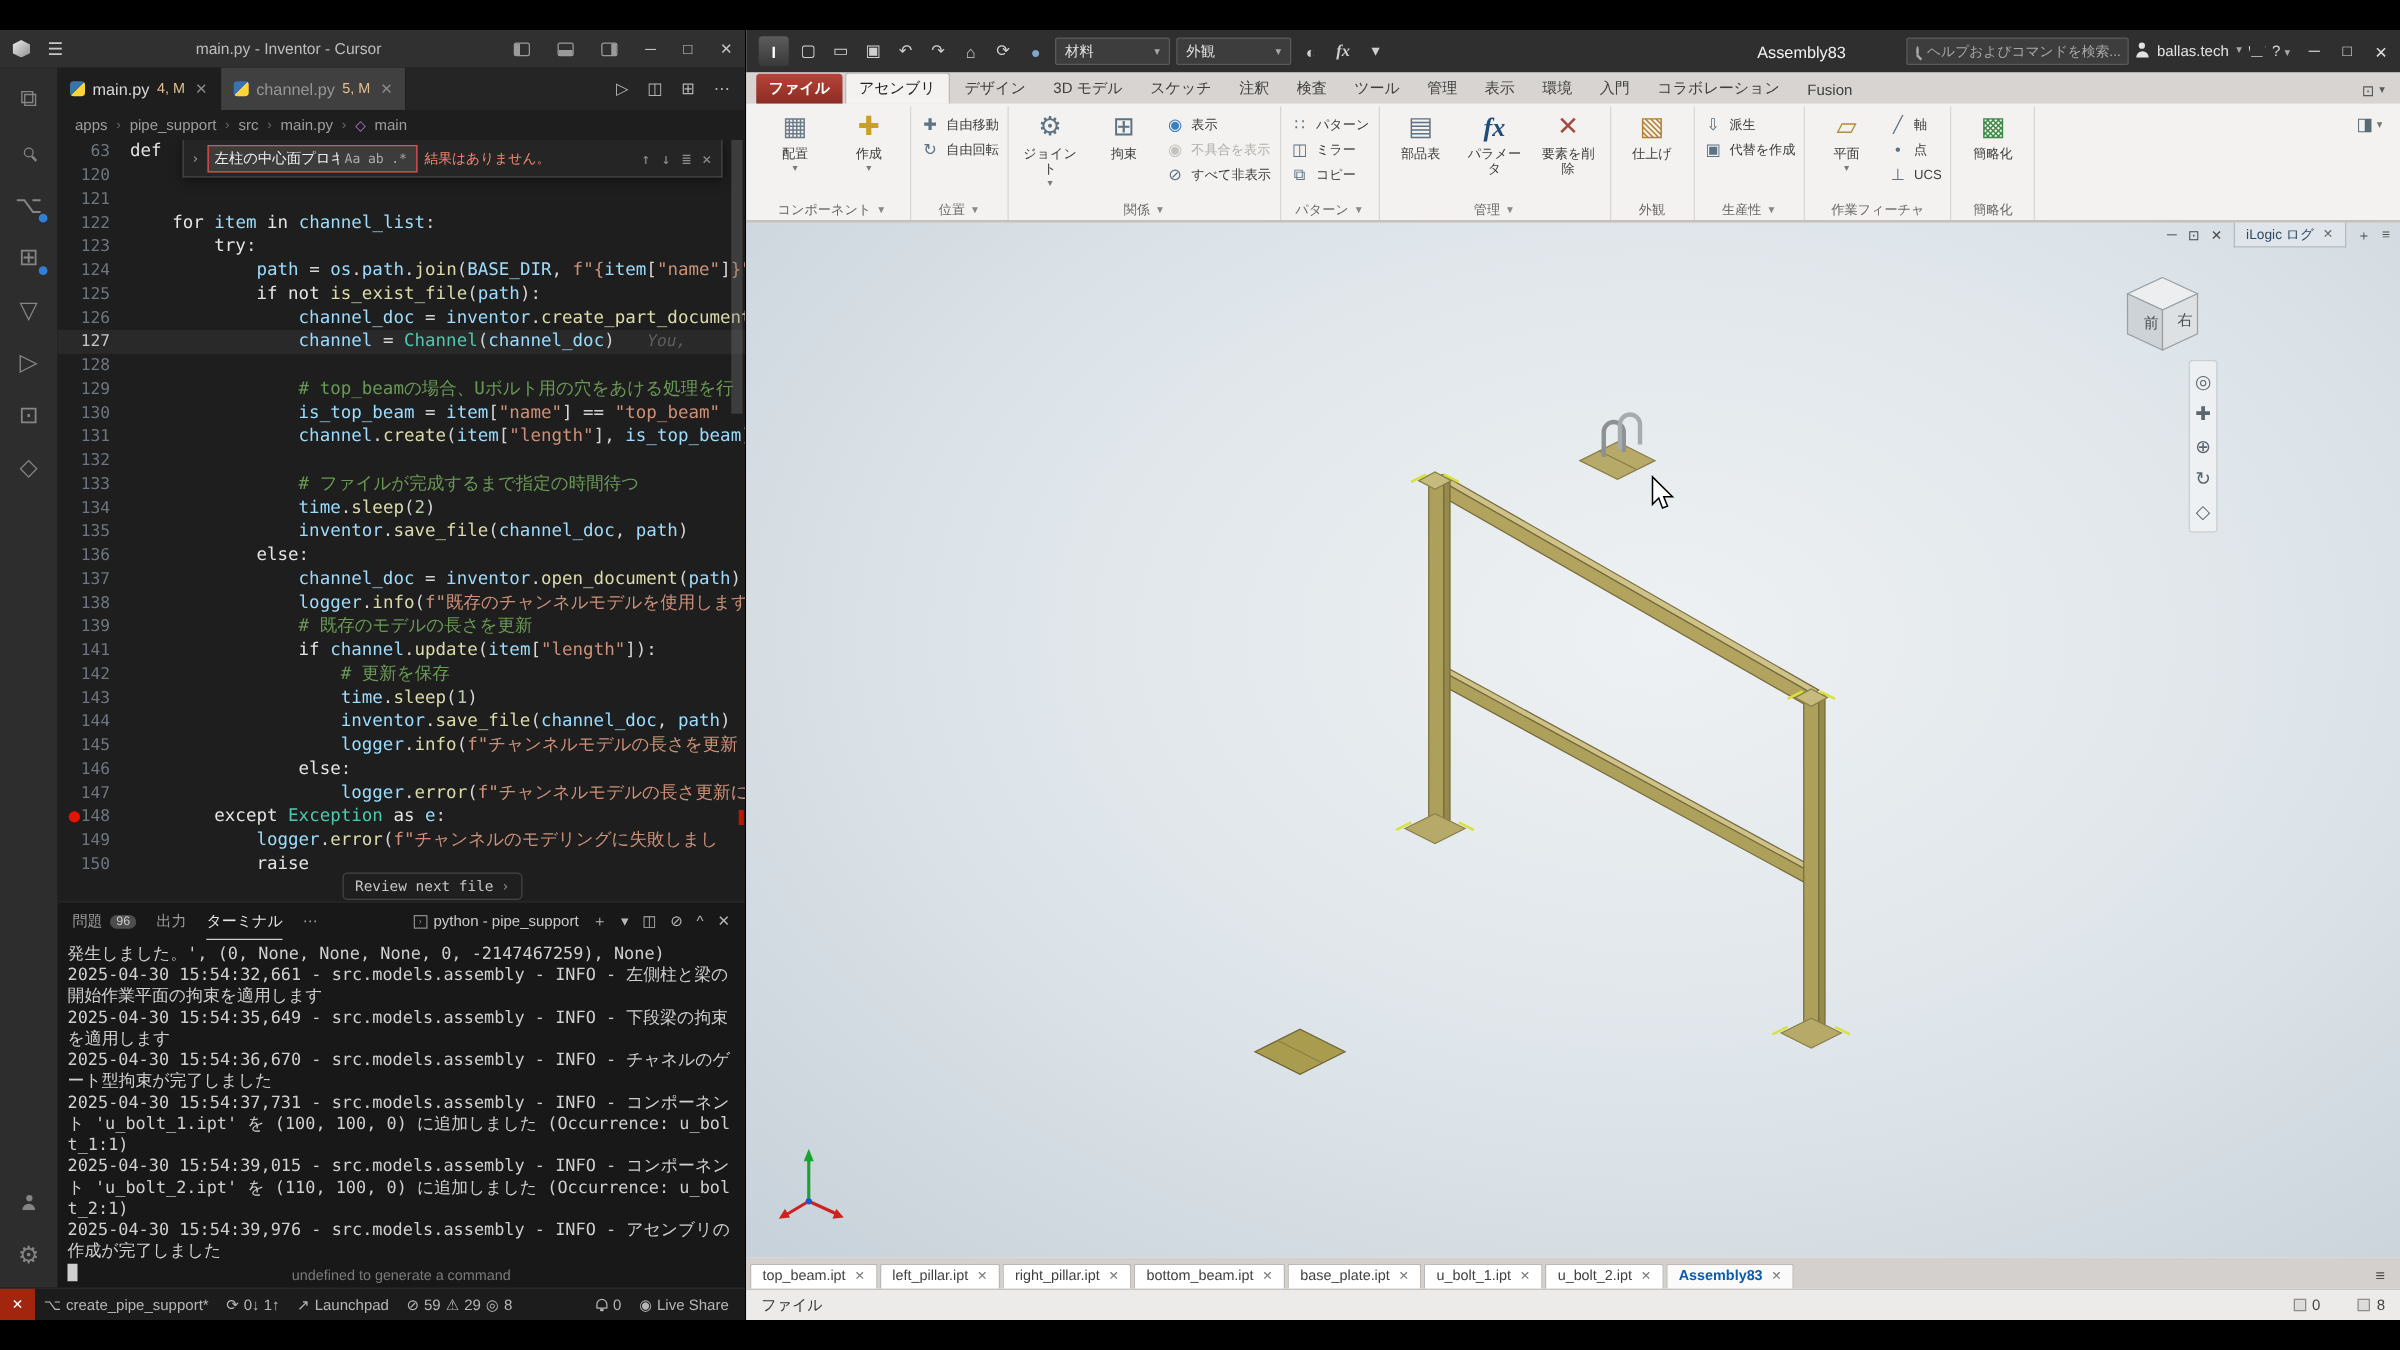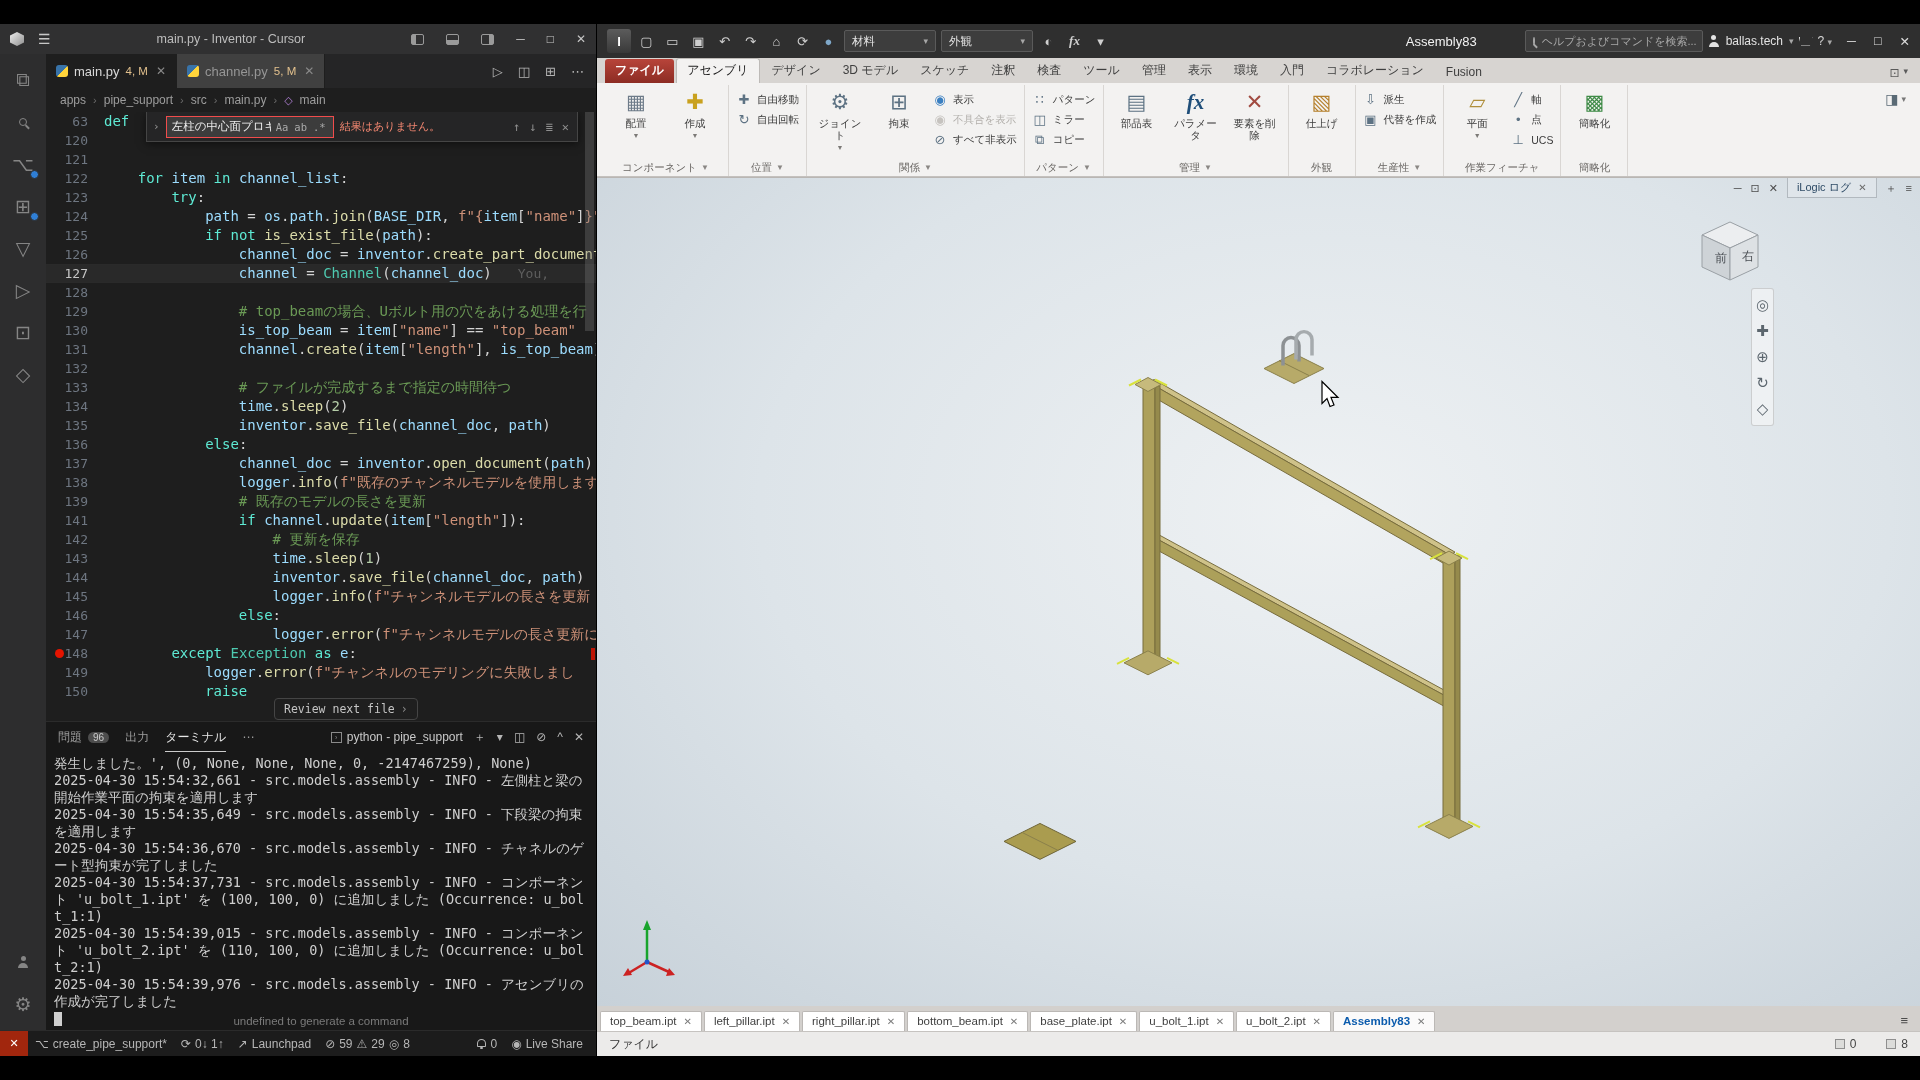--- a/index.html
+++ b/index.html
@@ -41,22 +41,22 @@
   .bc-sym{color:#b180d7;font-size:11px}
 
   .c-editor{flex:1;position:relative;background:#1e1e1e;overflow:hidden;
     font-family:"DejaVu Sans Mono","Liberation Mono",monospace;font-size:14px;color:#d4d4d4}
   .code-line{display:flex;height:19px;line-height:19px;white-space:pre}
   .gutter{flex:0 0 58px;text-align:right;padding-right:16px;color:#6e7681;font-size:13px;position:relative}
   .bp{position:absolute;left:9px;top:5px;width:9px;height:9px;border-radius:50%;background:#e51400}
   .ltext{white-space:pre;overflow:hidden}
   .code-line.current{background:rgba(80,80,80,.22);box-shadow:inset 0 1px 0 #2a2a2a,inset 0 -1px 0 #2a2a2a}
   .code-line.current .gutter{color:#c6c6c6}
-  .blame{color:#7a7a7a;opacity:.65;padding-left:26px;font-size:13px}
-  .tk-k{color:#5eead4}.tk-v{color:#9cdcfe}.tk-f{color:#dcdcaa}.tk-s{color:#ce9178}
+  .blame{color:#7a7a7a;opacity:.65;font-style:italic;padding-left:26px;font-size:13px}
+  .tk-k{color:#e5e5e5}.tk-v{color:#9cdcfe}.tk-f{color:#dcdcaa}.tk-s{color:#ce9178}
   .tk-c{color:#6a9955}.tk-t{color:#4ec9b0}.tk-n{color:#b5cea8}.tk-p{color:#d4d4d4}
 
   .find-widget{position:absolute;top:0;right:18px;width:432px;height:30px;background:#252526;border:1px solid #454545;border-top:none;
     box-shadow:0 2px 8px rgba(0,0,0,.5);display:flex;align-items:center;gap:6px;padding:0 6px;font-size:12px;color:#ccc;z-index:6}
   .find-chev{color:#9a9a9a;font-size:11px}
   .find-input{flex:0 0 168px;height:22px;background:#3c3c3c;border:1px solid #f14c4c;display:flex;align-items:center;gap:3px;padding:0 5px;overflow:hidden}
   .find-q{flex:1;color:#eee;font-size:11.5px;white-space:nowrap;overflow:hidden}
   .ftg{color:#aaa;font-size:10.5px;padding:0 2px}
   .find-msg{color:#f48771;font-size:11px;white-space:nowrap}
   .find-act{display:flex;gap:9px;color:#8f8f8f;font-size:12px;margin-left:auto;padding-right:2px}
@@ -98,21 +98,21 @@
   .i-titlebar{flex:0 0 34px;background:#2f2f2f;display:flex;align-items:center;gap:5px;padding:0 10px;color:#d8d8d8;font-size:12px}
   .qat-icon{width:21px;height:21px;display:flex;align-items:center;justify-content:center;color:#cfcfcf;font-size:13px}
   .app-button{width:24px;height:24px;background:linear-gradient(#5c5c5c,#393939);border-radius:3px;color:#fff;font-weight:bold;
     display:flex;align-items:center;justify-content:center;font-size:13px}
   .combo{height:22px;background:#3d3d3d;border:1px solid #5a5a5a;border-radius:2px;display:flex;align-items:center;justify-content:space-between;
     padding:0 7px;gap:12px;font-size:11.5px;color:#e2e2e2;min-width:92px}
   .combo .arrow{font-size:9px;color:#a8a8a8}
   .i-doctitle{font-size:13px;color:#f2f2f2;white-space:nowrap}
   .search-box{width:178px;height:22px;background:#3d3d3d;border:1px solid #5a5a5a;border-radius:2px;display:flex;align-items:center;gap:7px;
     padding:0 7px;color:#a8a8a8;font-size:11px;white-space:nowrap;overflow:hidden}
-  .tb-user{display:flex;align-items:center;gap:6px;font-size:12px;color:#e3e3e3;white-space:nowrap}
+  .tb-user{display:flex;gap:6px;font-size:12px;color:#e3e3e3;white-space:nowrap}
   .i-win-icons{display:flex;align-items:center;gap:18px;font-size:12.5px;color:#dcdcdc;padding-left:10px}
 
   .i-tabrow{flex:0 0 24px;background:#d7d4d1;display:flex;align-items:flex-end;padding-left:8px;gap:2px;font-size:12px;color:#3f3f3f}
   .r-tab{padding:3px 10px 4px;border-radius:3px 3px 0 0;white-space:nowrap}
   .r-tab.file{background:linear-gradient(#b8443a,#8c2c23);color:#fff;font-weight:bold}
   .r-tab.active{background:#f3f2f1;border:1px solid #bdbab7;border-bottom:none;color:#1c1c1c}
   .ribbon-opts{margin-left:auto;padding:0 12px 3px 0;color:#5a5a5a;font-size:12px;display:flex;gap:4px}
 
   .i-ribbon{flex:0 0 94px;background:#f3f2f1;border-bottom:1px solid #c4c1be;display:flex;align-items:stretch;padding:2px 4px 0 6px;position:relative}
   .rgroup{display:flex;flex-direction:column;border-right:1px solid #d9d6d3;padding:0 7px}

